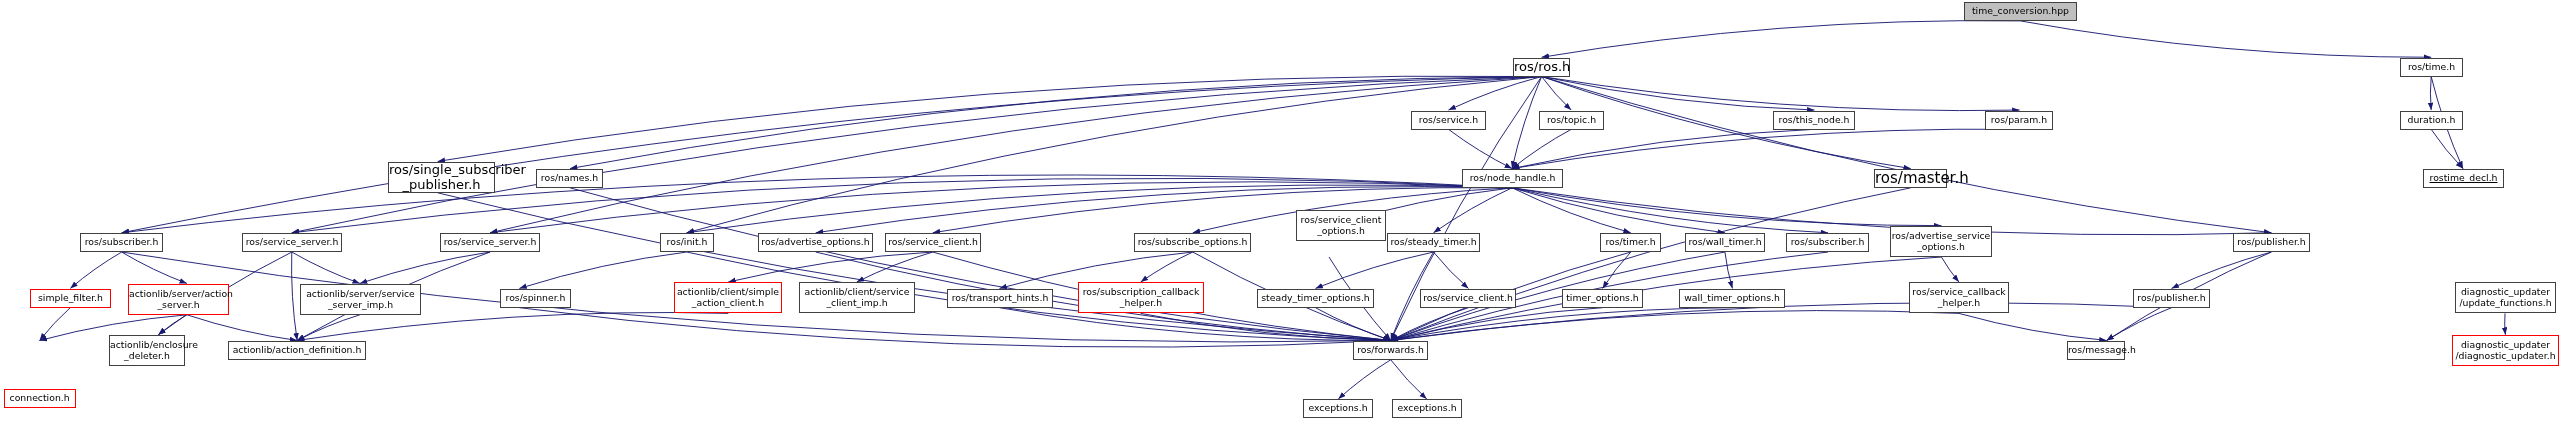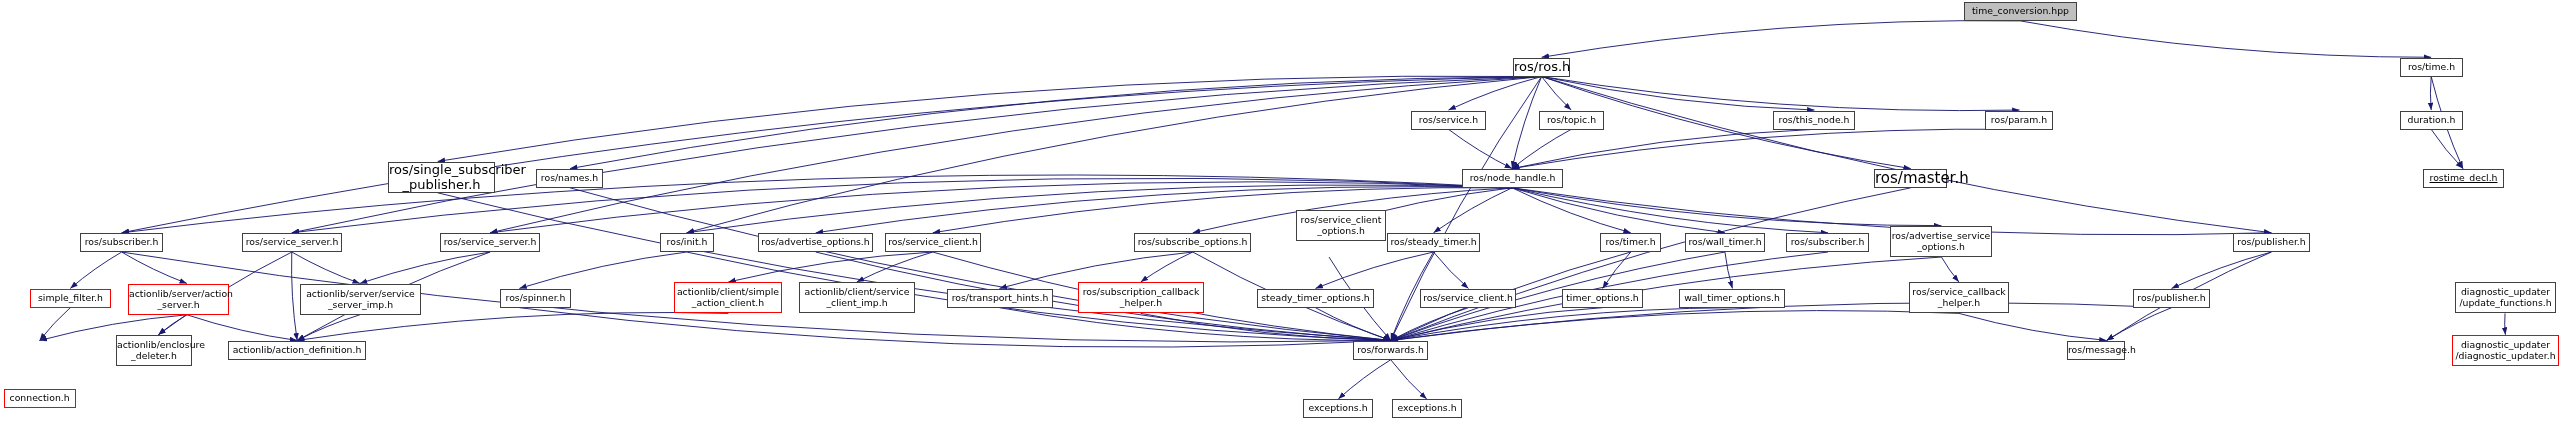--- a/index.html
+++ b/index.html
@@ -162,21 +162,21 @@
       <div class="node" style="left: 1257px; top: 289px; width: 117px; height: 18.5px; font-size: 9.3px; border: 0.7px solid rgb(64, 64, 64);"><span class="lbl">steady_timer_options.h</span></div>
       <div class="node" style="left: 1420px; top: 289px; width: 96px; height: 18.5px; font-size: 9.3px; border: 0.7px solid rgb(64, 64, 64);"><span class="lbl">ros/service_client.h</span></div>
       <div class="node" style="left: 1562px; top: 289px; width: 81px; height: 18.5px; font-size: 9.3px; border: 0.7px solid rgb(64, 64, 64);"><span class="lbl">timer_options.h</span></div>
       <div class="node" style="left: 1679px; top: 289px; width: 106px; height: 18.5px; font-size: 9.3px; border: 0.7px solid rgb(64, 64, 64);"><span class="lbl">wall_timer_options.h</span></div>
       <div class="node" style="left: 1909px; top: 282px; width: 100px; height: 31px; font-size: 9.3px; border: 0.7px solid rgb(64, 64, 64);"><span class="lbl">ros/service_callback
 _helper.h</span></div>
       <div class="node" style="left: 2133px; top: 289px; width: 77px; height: 18.5px; font-size: 9.3px; border: 0.7px solid rgb(64, 64, 64);"><span class="lbl">ros/publisher.h</span></div>
       <div class="node" style="left: 2455px; top: 282px; width: 101px; height: 31px; font-size: 9.3px; border: 0.7px solid rgb(64, 64, 64);"><span class="lbl">diagnostic_updater
 /update_functions.h</span></div>
       <div class="node" style="left: 3.6px; top: 341px; width: 72px; height: 18.5px; font-size: 9.3px; border: 0.7px solid rgb(255, 0, 0); margin-top: 48px;"><span class="lbl">connection.h</span></div>
-      <div class="node" style="left: 109px; top: 335px; width: 76px; height: 31px; font-size: 9.3px; border: 0.7px solid rgb(64, 64, 64); margin-left: 7px;"><span class="lbl">actionlib/enclosure
+      <div class="node" style="left: 109px; top: 335px; width: 76px; height: 31px; font-size: 9.3px; border: 0.7px solid rgb(64, 64, 64);"><span class="lbl">actionlib/enclosure
 _deleter.h</span></div>
       <div class="node" style="left: 228px; top: 341px; width: 138px; height: 18.5px; font-size: 9.3px; border: 0.7px solid rgb(64, 64, 64);"><span class="lbl">actionlib/action_definition.h</span></div>
       <div class="node" style="left: 1353px; top: 341px; width: 75px; height: 18.5px; font-size: 9.3px; border: 0.7px solid rgb(64, 64, 64);"><span class="lbl">ros/forwards.h</span></div>
       <div class="node" style="left: 2067px; top: 341px; width: 58px; height: 18.5px; font-size: 9.3px; border: 0.7px solid rgb(64, 64, 64);"><span class="lbl">ros/message.h</span></div>
       <div class="node" style="left: 2452px; top: 335px; width: 107px; height: 31px; font-size: 9.3px; border: 0.7px solid rgb(255, 0, 0);"><span class="lbl">diagnostic_updater
 /diagnostic_updater.h</span></div>
       <div class="node" style="left: 1303px; top: 399px; width: 70px; height: 18.5px; font-size: 9.3px; border: 0.7px solid rgb(64, 64, 64);"><span class="lbl">exceptions.h</span></div>
       <div class="node" style="left: 1392px; top: 399px; width: 70px; height: 18.5px; font-size: 9.3px; border: 0.7px solid rgb(64, 64, 64);"><span class="lbl">exceptions.h</span></div>
     </div>
 </div>

